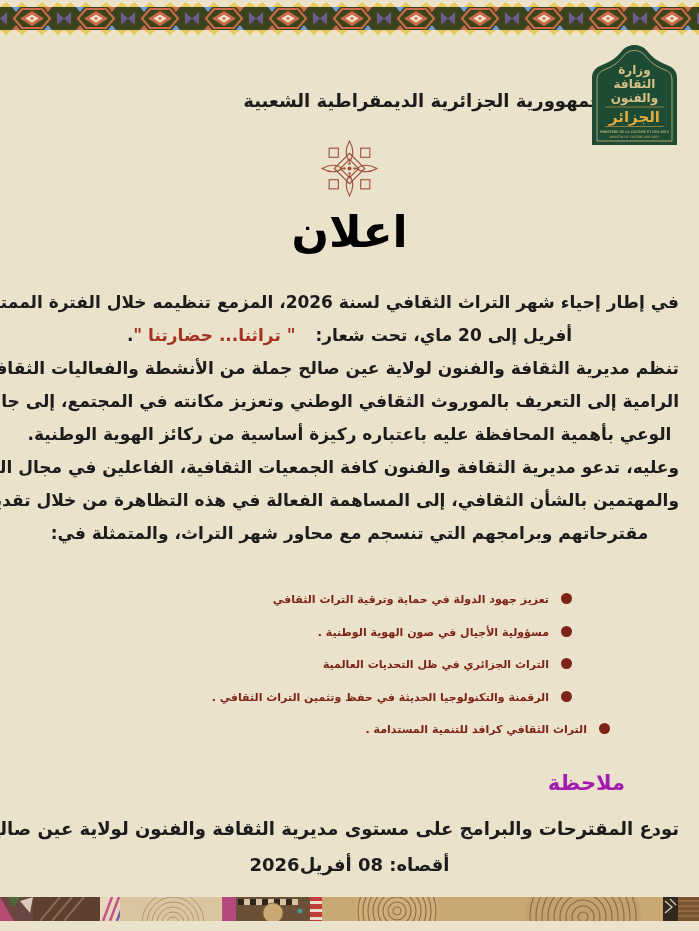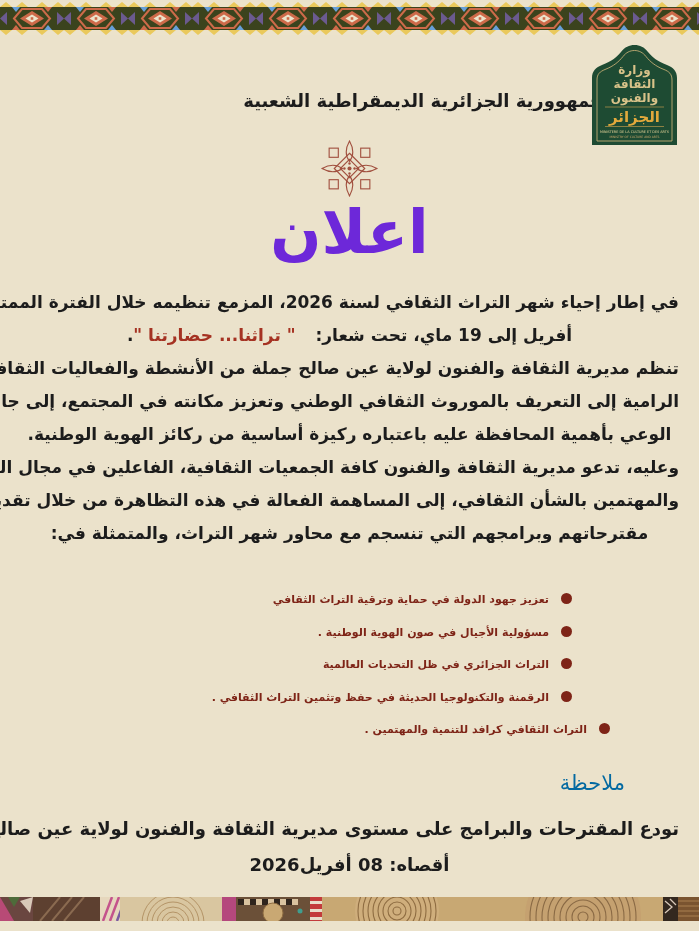--- a/index.html
+++ b/index.html
@@ -17,22 +17,22 @@
     color:#1c1c1c; font-weight:700;margin-top:48px;
   }
   .h-line { font-size:18px; line-height:24px; margin-bottom:13px; white-space:nowrap; }
 
   .logo { position:absolute; left:587px; top:44px; width:95px; height:101px; }
 
   .ornament { position:absolute; top:140px; left:321px; }
 
   .title {
     position:absolute; top:190px; left:0; width:699px;
-    text-align:center; font-size:60px; line-height:84px;
-    font-weight:700; color:#6d28d9;
+    text-align:center; font-size:44px; line-height:84px;
+    font-weight:700; color:#000000;
   }
 
   .body-text {
     position:absolute; top:286px; left:20px; width:659px;
     direction:rtl; text-align:center;
     font-size:17px; font-weight:700; color:#1c1c1c; line-height:33px;
   }
   .b-line { white-space:nowrap; }
   .slogan { color:#a53222; margin-right:14px; }
   .slogan-period { color:#1c1c1c; }
@@ -44,21 +44,21 @@
     height:32.5px; white-space:nowrap;
   }
   .bullet {
     width:11px; height:11px; border-radius:50%;
     background:#7e2417; margin-left:12px; flex:0 0 auto;
   }
   .theme-item.shifted { transform:translateX(38px); }
 
   .note-heading {
     position:absolute; top:771px; right:74px;
-    font-size:21px; font-weight:400; color:#0369a1; direction:rtl;
+    font-size:21px; font-weight:700; color:#a21caf; direction:rtl;
   }
   .note-body {
     position:absolute; top:811px; left:20px; width:659px;
     text-align:center; direction:rtl;
     font-size:18px; font-weight:700; color:#1c1c1c; line-height:36px;
   }
   .note-line { white-space:nowrap; }
 </style>
 </head>
 <body>
@@ -124,21 +124,21 @@
       <circle cx="28" cy="33" r="1.2"></circle>
       <circle cx="23" cy="28" r="1.2"></circle>
     </g>
   </svg>
 
   <div class="title">اعلان</div>
 
   <div class="body-text">
     <div class="b-line">في إطار إحياء شهر التراث الثقافي لسنة 2026، المزمع تنظيمه خلال الفترة الممتدة من 18</div>
     <div class="b-line">
-      <span>أفريل إلى 19 ماي، تحت شعار:</span>
+      <span>أفريل إلى 20 ماي، تحت شعار:</span>
       <span class="slogan">" تراثنا... حضارتنا "</span><span class="slogan-period">.</span>
     </div>
     <div class="b-line">تنظم مديرية الثقافة والفنون لولاية عين صالح جملة من الأنشطة والفعاليات الثقافية والتراثية،</div>
     <div class="b-line">الرامية إلى التعريف بالموروث الثقافي الوطني وتعزيز مكانته في المجتمع، إلى جانب ترسيخ</div>
     <div class="b-line">الوعي بأهمية المحافظة عليه باعتباره ركيزة أساسية من ركائز الهوية الوطنية.</div>
     <div class="b-line">وعليه، تدعو مديرية الثقافة والفنون كافة الجمعيات الثقافية، الفاعلين في مجال التراث ،</div>
     <div class="b-line">والمهتمين بالشأن الثقافي، إلى المساهمة الفعالة في هذه التظاهرة من خلال تقديم</div>
     <div class="b-line">مقترحاتهم وبرامجهم التي تنسجم مع محاور شهر التراث، والمتمثلة في:</div>
   </div>
 
@@ -154,21 +154,21 @@
     <div class="theme-item">
       <span class="bullet"></span>
       <span>التراث الجزائري في ظل التحديات العالمية</span>
     </div>
     <div class="theme-item">
       <span class="bullet"></span>
       <span>الرقمنة والتكنولوجيا الحديثة في حفظ وتثمين التراث الثقافي .</span>
     </div>
     <div class="theme-item shifted">
       <span class="bullet"></span>
-      <span>التراث الثقافي كرافد للتنمية والمهتمين .</span>
+      <span>التراث الثقافي كرافد للتنمية المستدامة .</span>
     </div>
   </div>
 
   <div class="note-heading">ملاحظة</div>
   <div class="note-body">
     <div class="note-line">تودع المقترحات والبرامج على مستوى مديرية الثقافة والفنون لولاية عين صالح في أجل</div>
     <div class="note-line">أقصاه: 08 أفريل2026</div>
   </div>
 
   <svg class="photo-strip" width="699" height="24" viewBox="0 0 699 24" aria-hidden="true">

